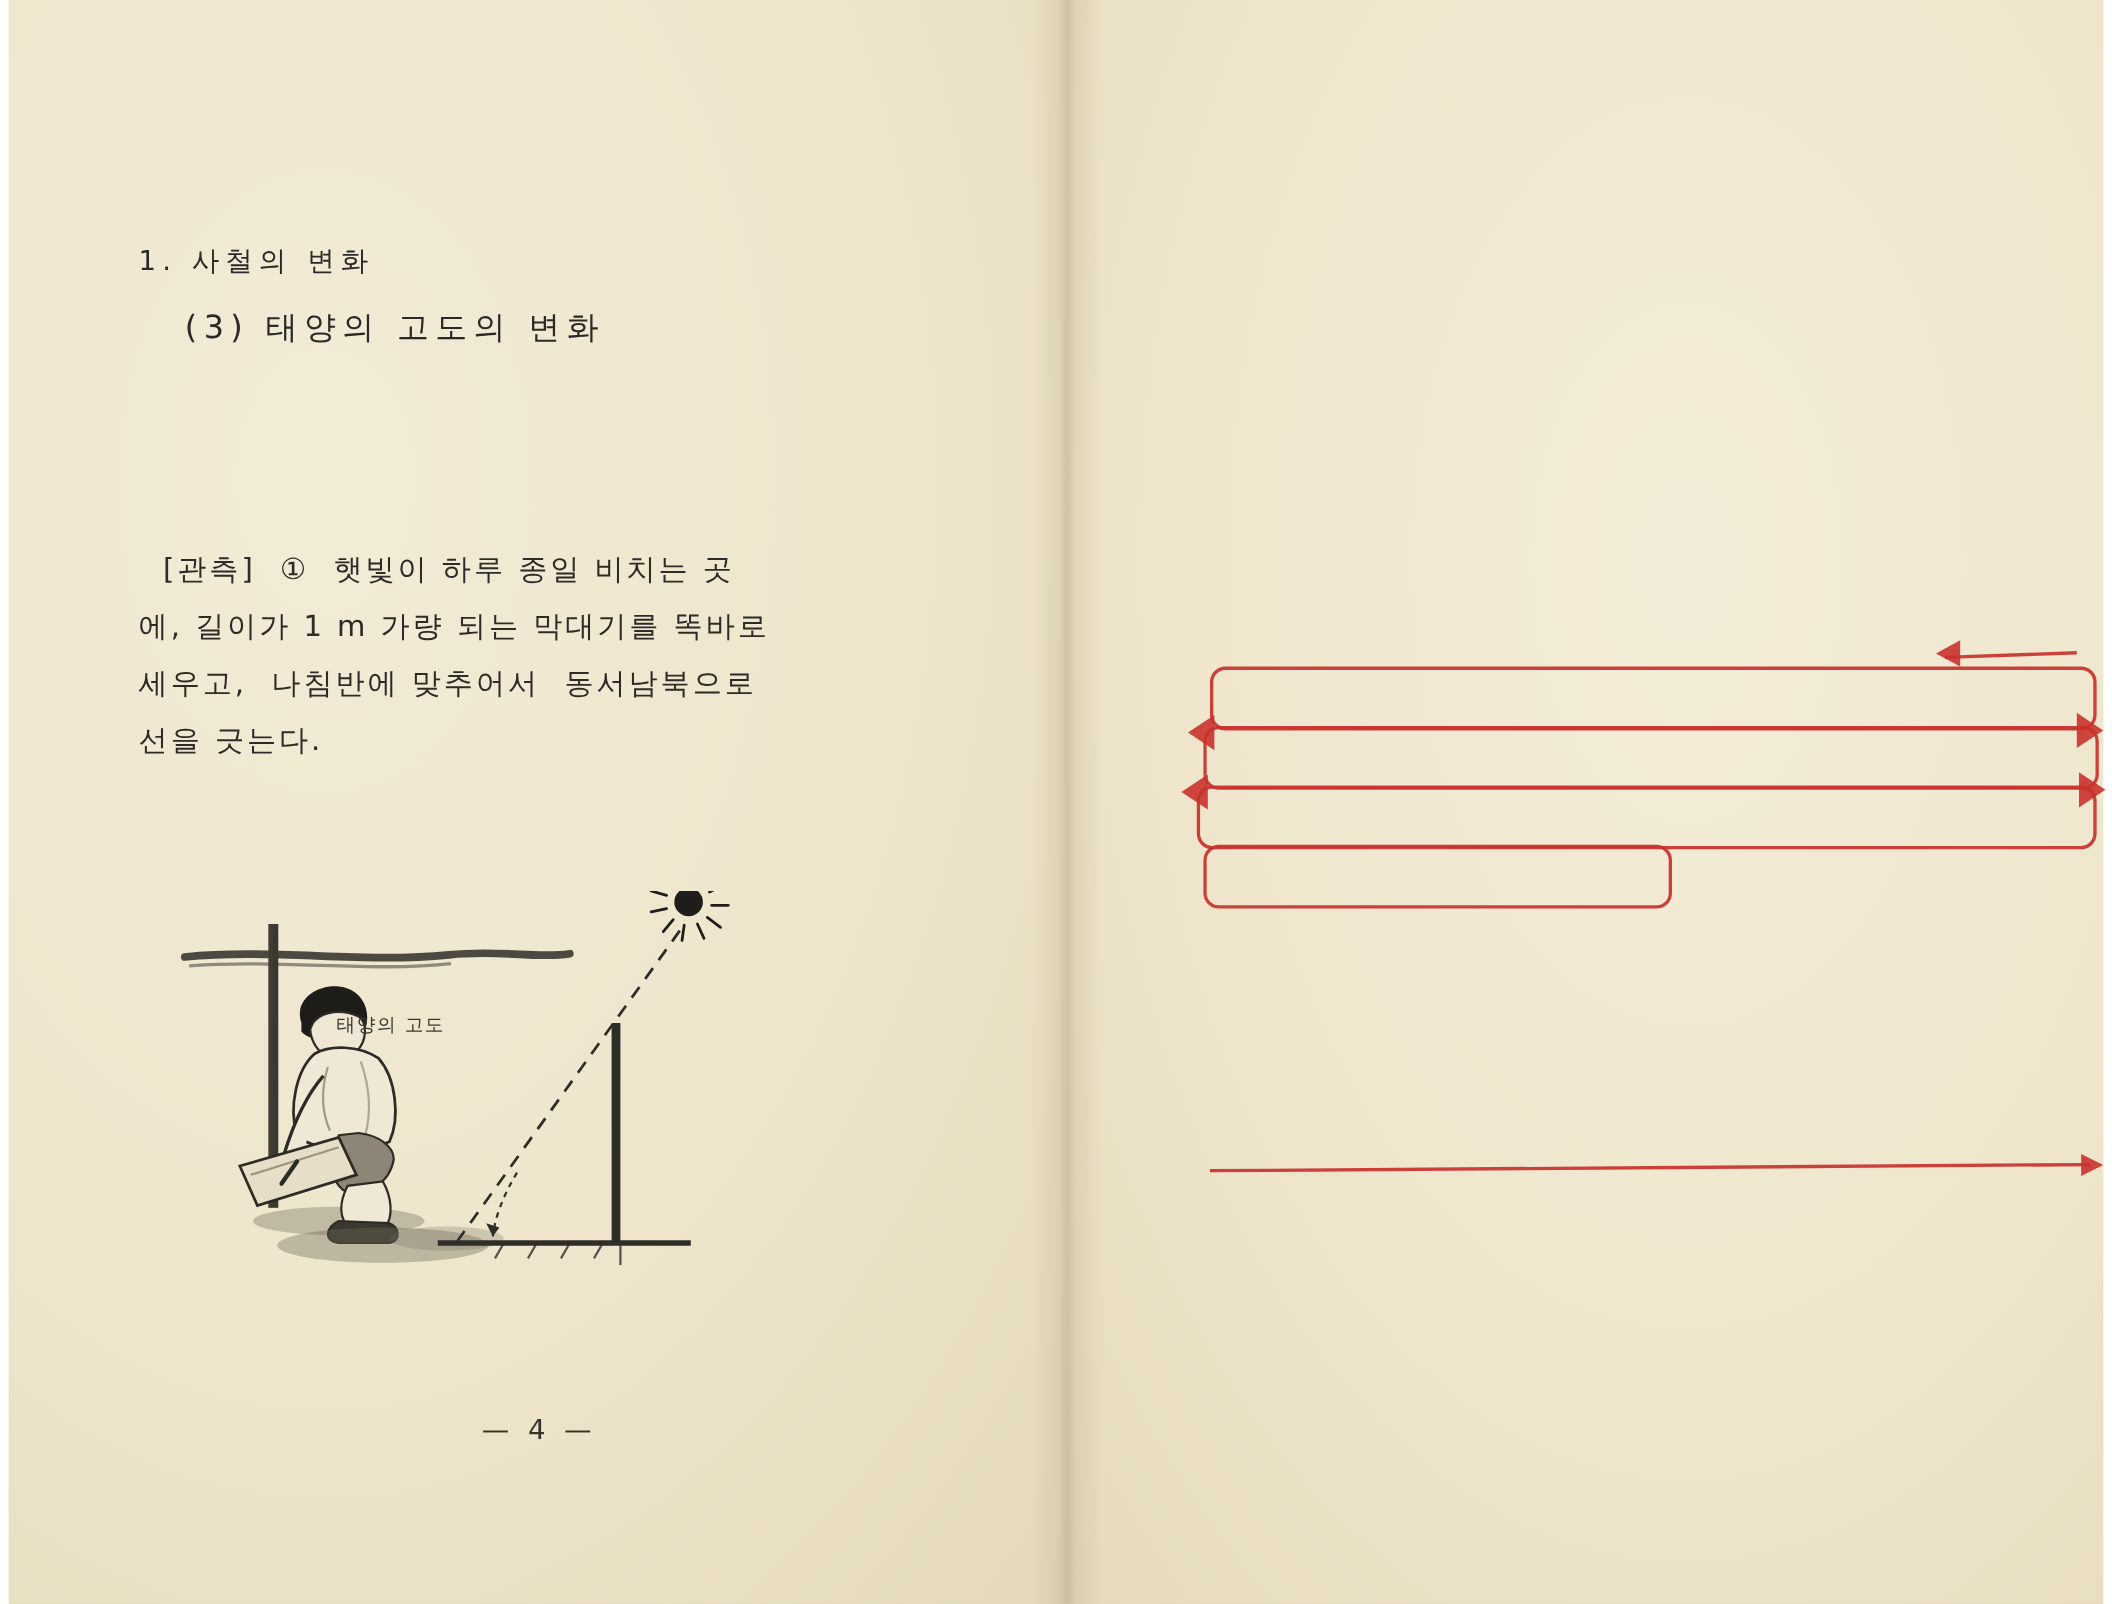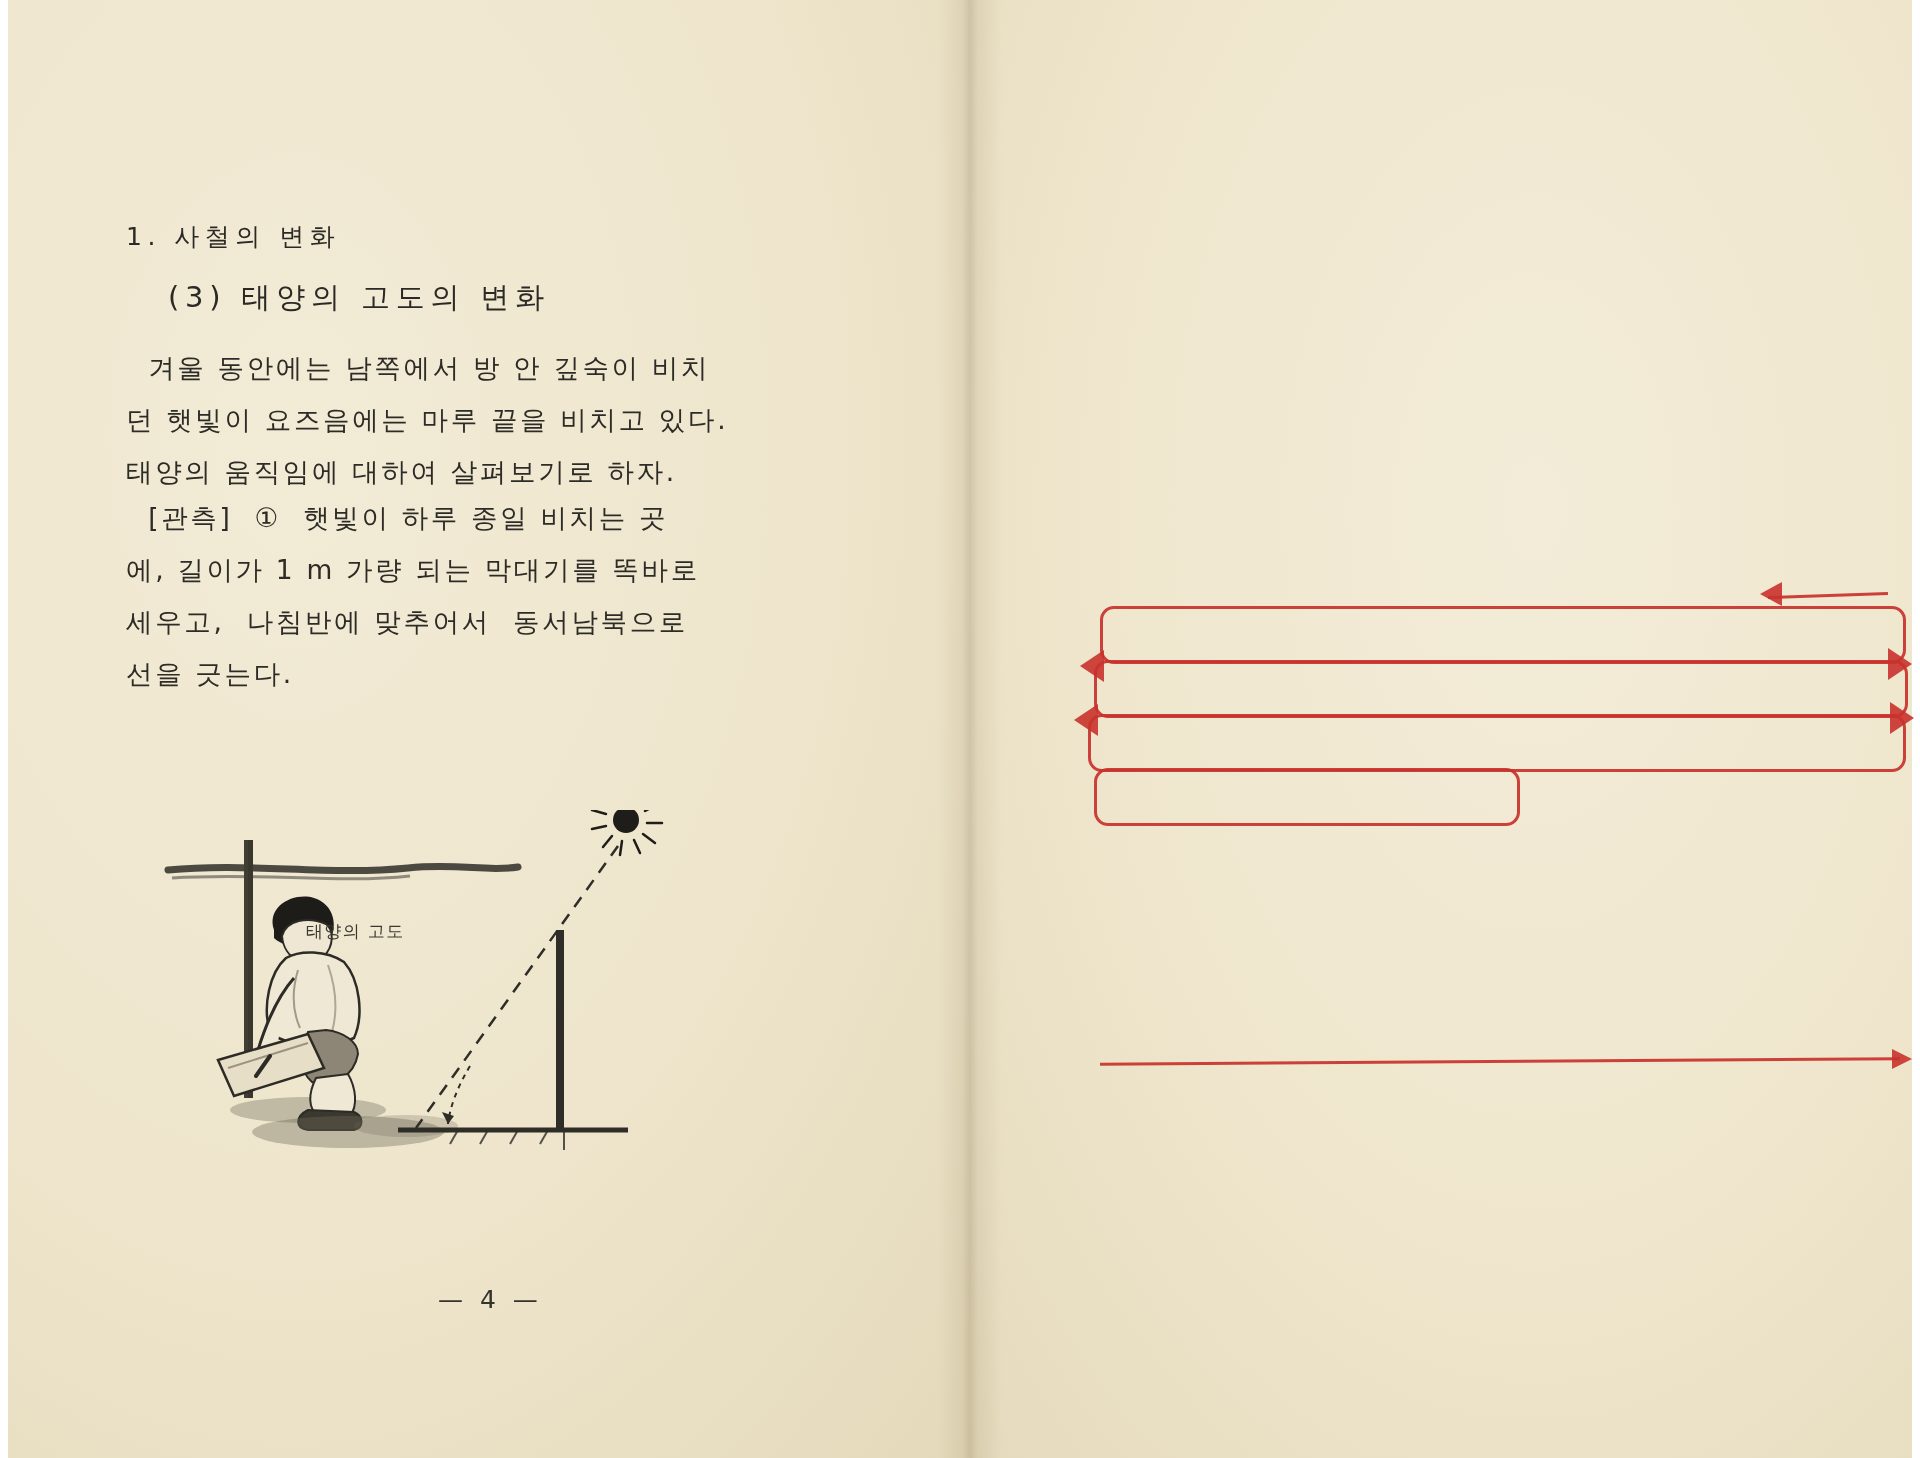--- a/index.html
+++ b/index.html
@@ -155,23 +155,20 @@
     <div class="stain" style="left:1120px;top:1390px;width:22px;height:18px;background:rgba(150,110,60,.20);filter:blur(4px);"></div>
     <div class="stain" style="left:60px;top:1270px;width:40px;height:90px;background:rgba(160,120,65,.16);filter:blur(8px);"></div>
     <div class="stain" style="left:1740px;top:560px;width:60px;height:120px;background:rgba(160,120,65,.10);filter:blur(12px);"></div>
 
     <div class="page left">
 
       <div class="txt heading1">1.  사철의  변화</div>
 
       <div class="txt heading2">(3)  태양의  고도의  변화</div>
 
-      <div class="txt para" id="p-l1">  겨울 동안에는 남쪽에서 방 안 깊숙이 비치
-던 햇빛이 요즈음에는 마루 끝을 비치고 있다.
-태양의 움직임에 대하여 살펴보기로 하자.</div>
 
       <div class="txt para" id="p-l2">  [관측]  ①  햇빛이 하루 종일 비치는 곳
 에, 길이가 1 m 가량 되는 막대기를 똑바로
 세우고,  나침반에 맞추어서  동서남북으로
 선을 긋는다.</div>
 
 
       <div class="illus-left">
         <svg width="760" height="440" viewBox="0 0 760 440">
 

